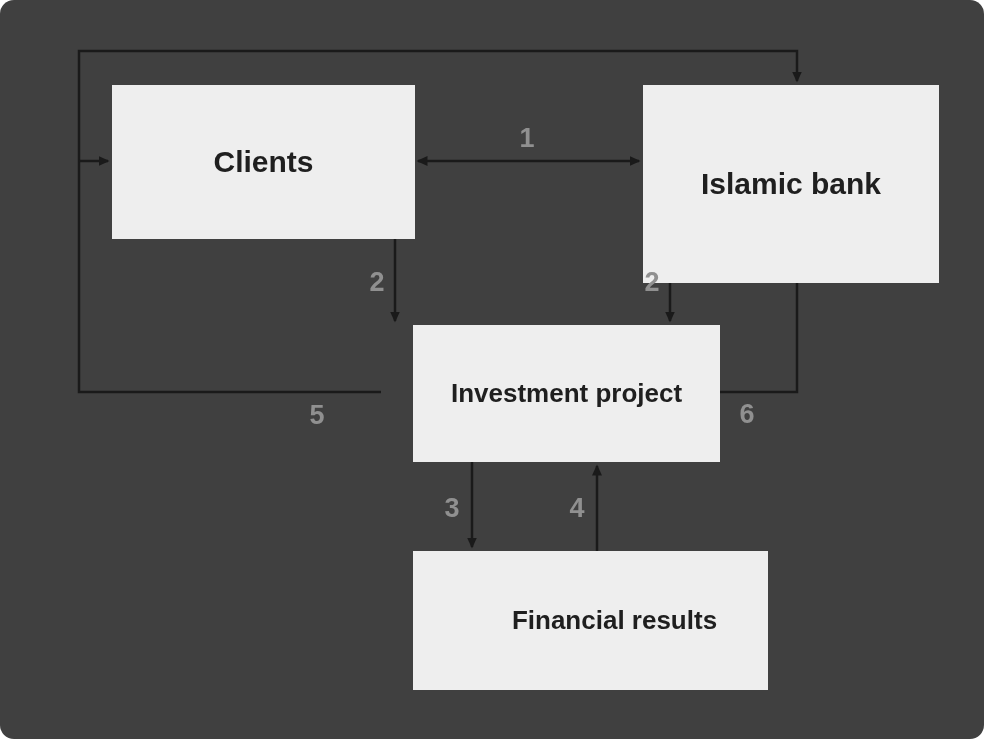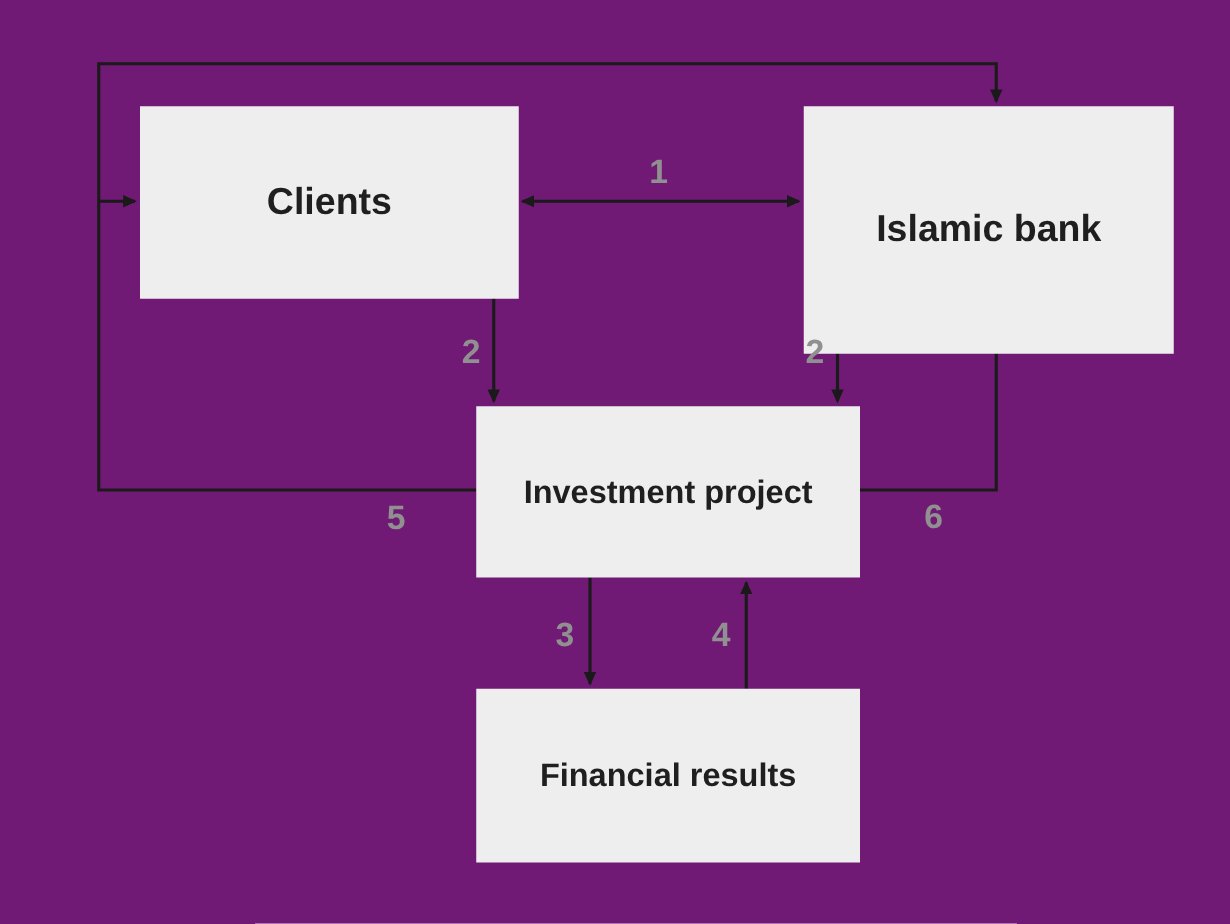--- a/index.html
+++ b/index.html
@@ -5,46 +5,47 @@
   html, body {
     margin: 0;
     padding: 0;
     background: #ffffff;
     font-family: "Liberation Sans", sans-serif;
   }
   .canvas {
     position: relative;
     width: 984px;
     height: 739px;
-    background: #701a75;
+    background: #404040;
     overflow: hidden;
+    border-radius: 14px;
   }
   .connectors {
     position: absolute;
     left: 0;
     top: 0;
     width: 984px;
     height: 739px;
   }
   .node {
     position: absolute;
     background: #eeeeee;
     display: flex;
     align-items: center;
     justify-content: center;
     text-align: center;
     color: #1f1f1f;
     font-weight: bold;
   }
   .node-large { font-size: 30px; }
-  .node-small { font-size: 26px; }
+  .node-small { font-size: 26px; margin-left: 32px; }
   .node-clients            { left: 112px; top: 85px;  width: 303px; height: 154px; }
   .node-islamic-bank       { left: 643px; top: 85px;  width: 296px; height: 198px; }
   .node-investment-project { left: 381px; top: 325px; width: 307px; height: 137px; }
-  .node-financial-results  { left: 381px; top: 551px; width: 307px; height: 139px; }
+  .node-financial-results  { left: 381px; top: 551px; width: 307px; height: 139px; padding-left: 48px; }
   .edge-label {
     position: absolute;
     transform: translate(-50%, -50%);
     color: #909090;
     font-weight: bold;
     font-size: 27px;
     line-height: 1;
   }
   .lbl-1 { left: 527px; top: 138px; }
   .lbl-2l { left: 377px; top: 282px; }

